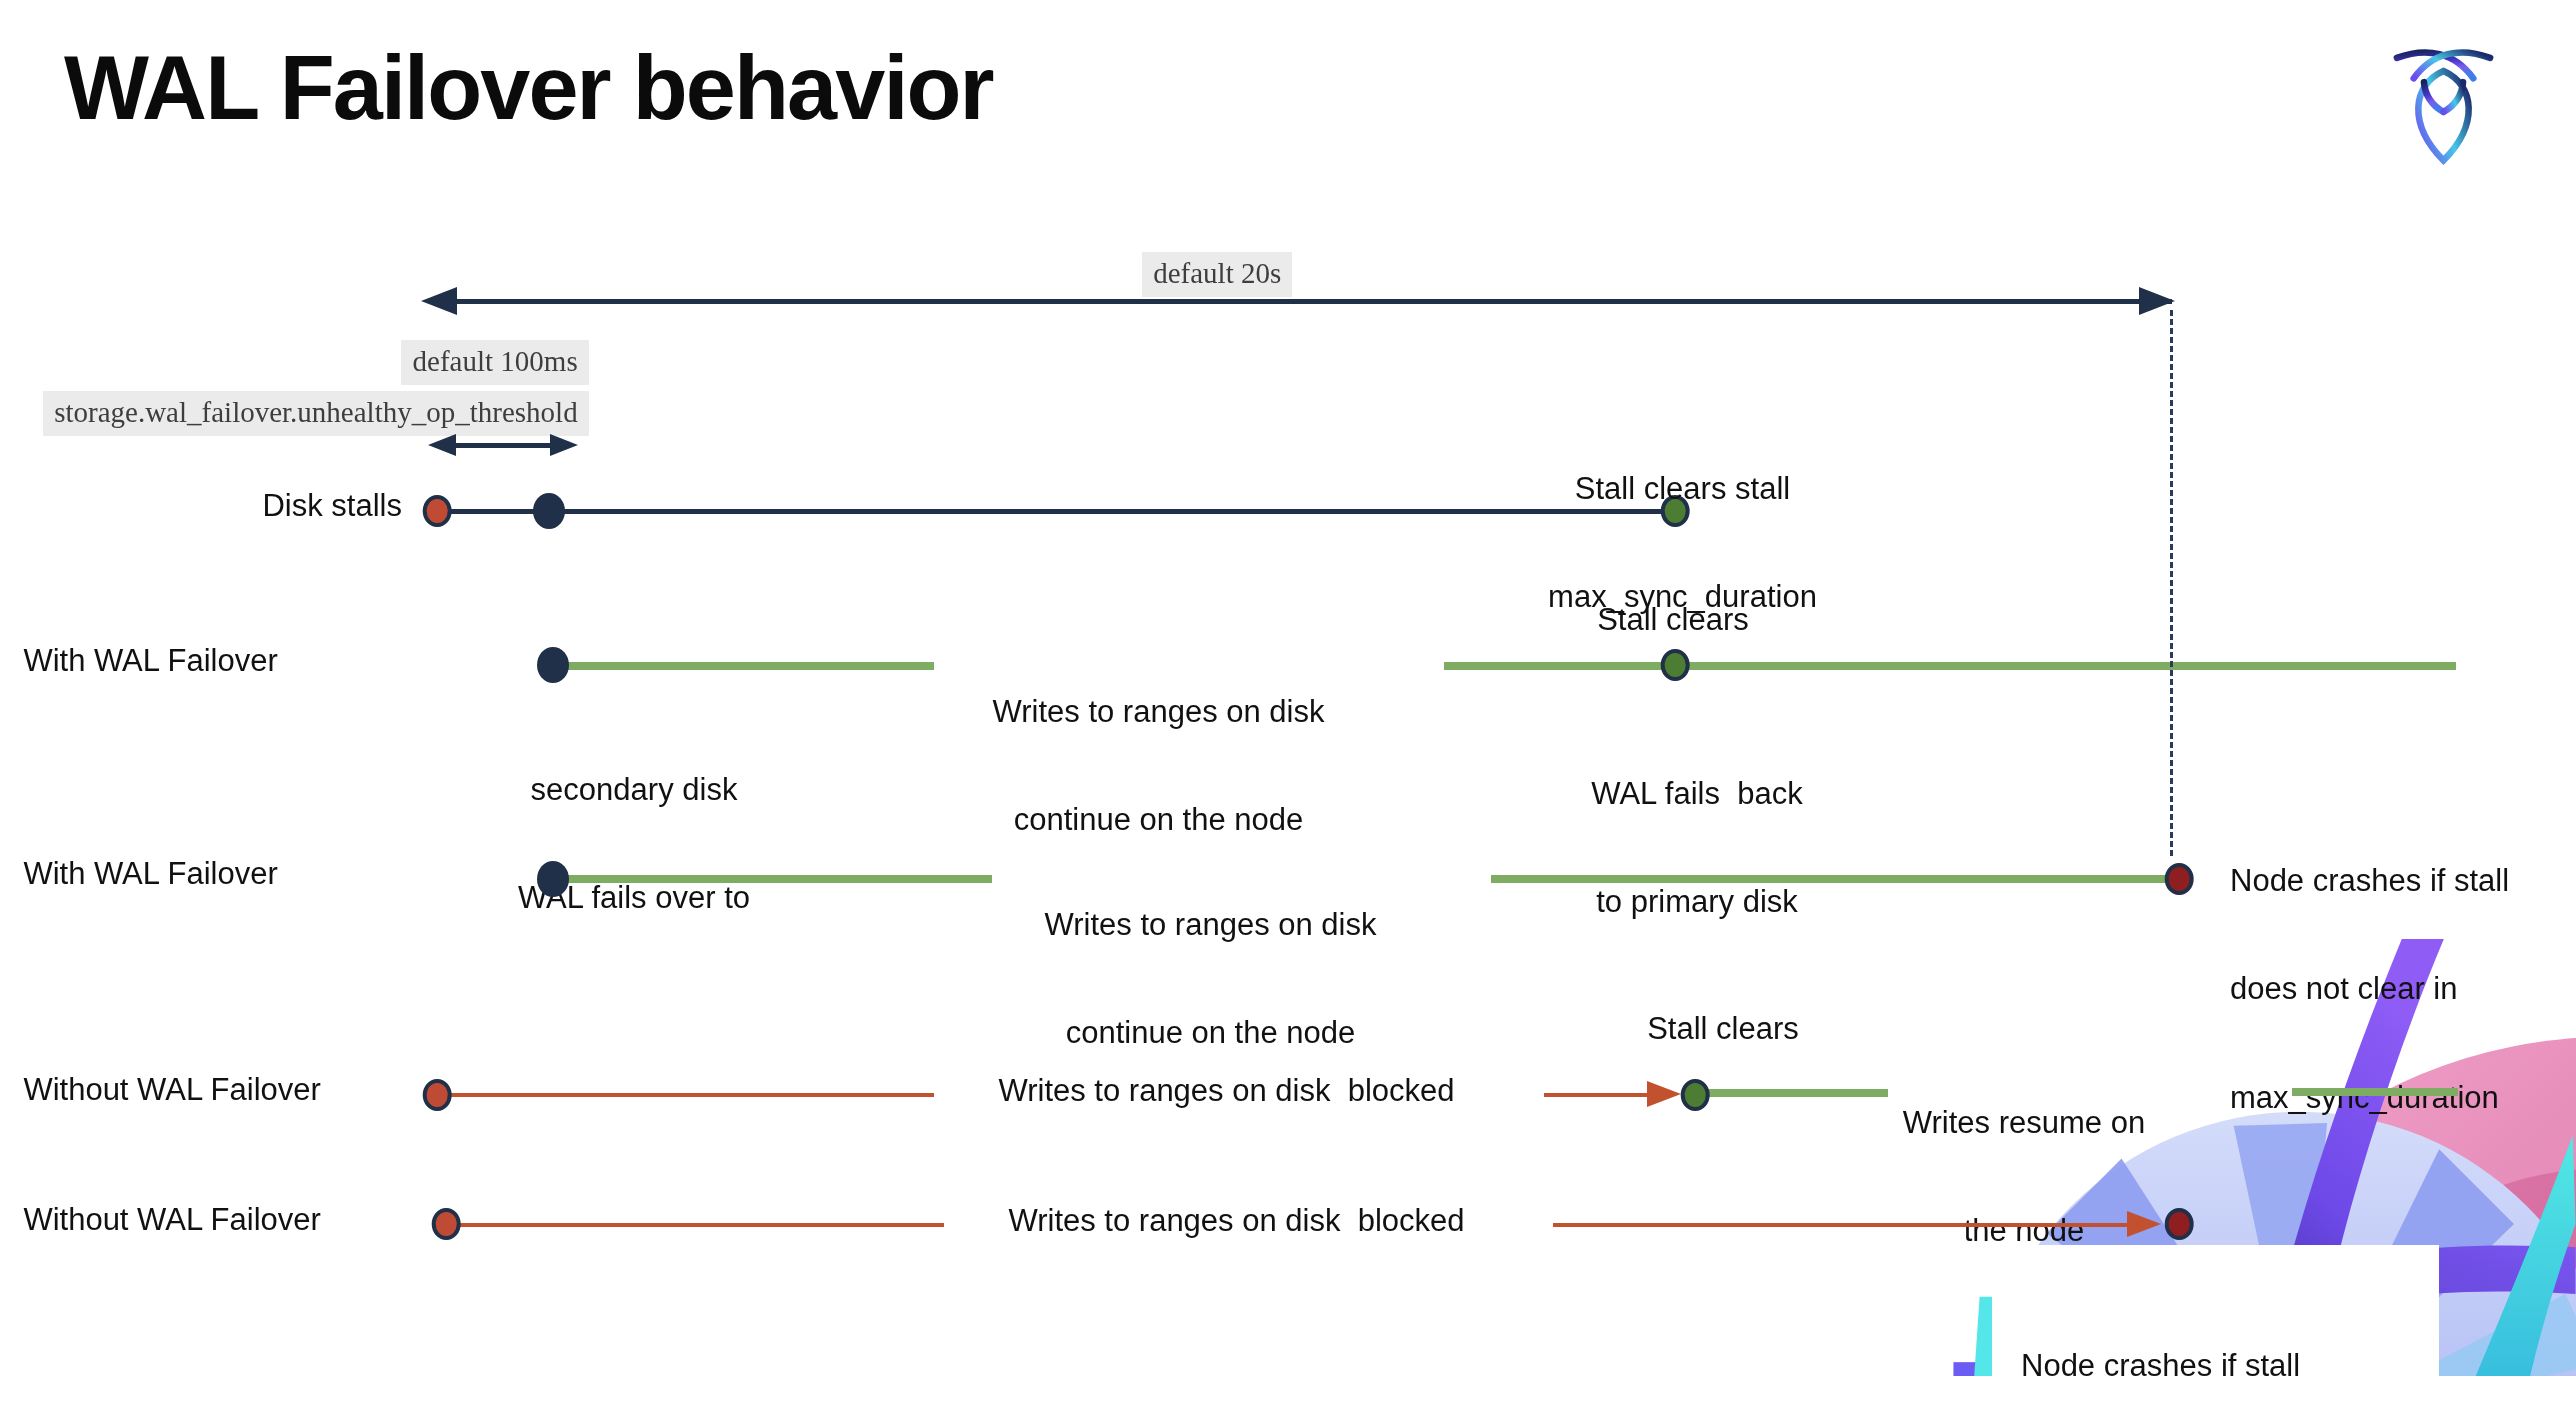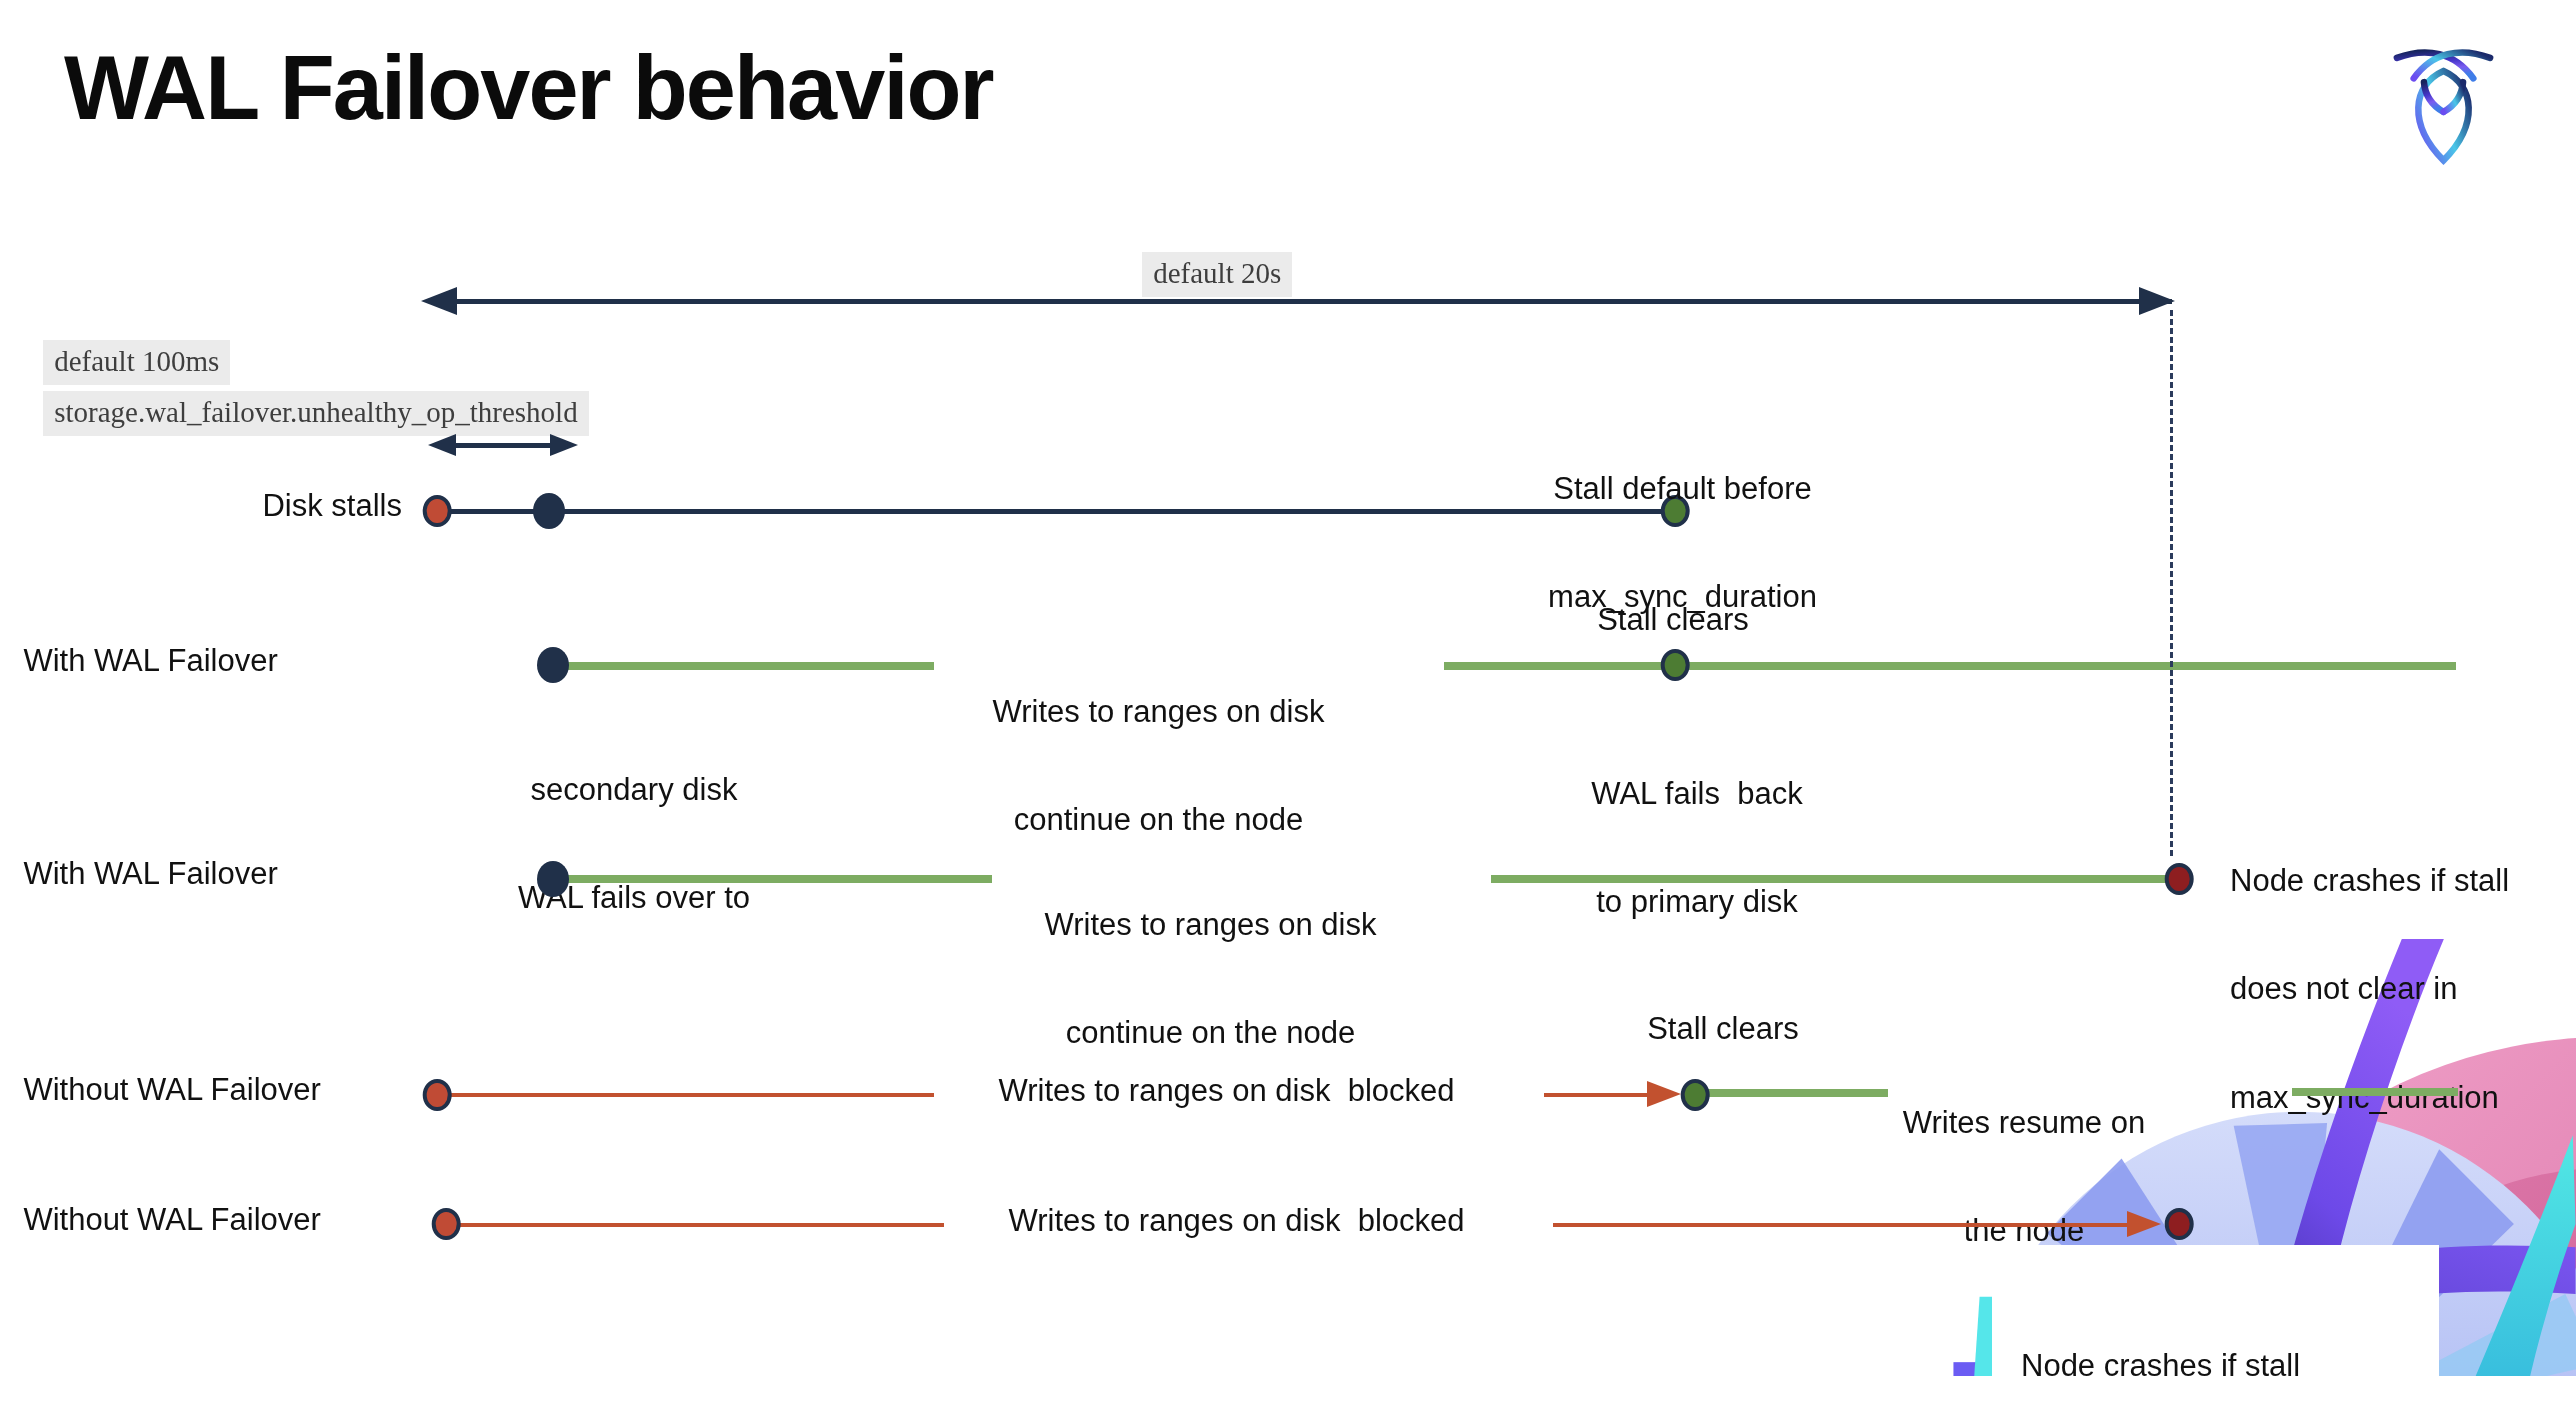--- a/index.html
+++ b/index.html
@@ -118,35 +118,35 @@
   </svg>
 
   <div class="hline" style="left:432px;top:299px;width:1740px;height:4.7px;"></div>
   <div class="ah ah-l" style="left:421px;top:287px;"></div>
   <div class="ah ah-r" style="left:2139px;top:287px;"></div>
 
   <div class="mono-group" style="left:1142px;top:252px;">
     <span class="mono-chip">default 20s</span>
   </div>
 
-  <div class="mono-group" style="left:43px;top:340px;">
+  <div class="mono-group" style="left:43px;top:340px;align-items:flex-end;">
     <span class="mono-chip">default 100ms</span>
     <span class="mono-chip">storage.wal_failover.unhealthy_op_threshold</span>
   </div>
   <div class="hline" style="left:443px;top:443px;width:112px;height:4.7px;"></div>
   <div class="ah ah-l-sm" style="left:428px;top:434px;"></div>
   <div class="ah ah-r-sm" style="left:550px;top:434px;"></div>
 
   <div class="t tr" style="left:0px;top:488px;width:402px;">Disk stalls</div>
   <div class="hline" style="left:437px;top:509px;width:1238px;height:4.7px;"></div>
   <div class="dot-ring" style="left:437px;top:511px;background:var(--red-dot);"></div>
   <div class="dot-solid" style="left:549px;top:511px;"></div>
   <div class="dot-ring" style="left:1675px;top:511px;background:var(--green-dot);"></div>
   <div class="t tc" style="left:1444px;top:398px;width:477px;">
-    <div>Stall default before</div>
+    <div>Stall clears stall</div>
     <div>max_sync_duration</div>
   </div>
 
   <div class="t" style="left:23.4px;top:643px;">With WAL Failover</div>
   <div class="gline" style="left:553px;top:662px;width:381px;height:7.5px;"></div>
   <div class="gline" style="left:1444px;top:662px;width:1012px;height:7.5px;"></div>
   <div class="dot-solid" style="left:553px;top:665px;"></div>
   <div class="dot-ring" style="left:1675px;top:665px;background:var(--green-dot);"></div>
   <div class="t tc" style="left:953px;top:621px;width:411px;">
     <div>Writes to ranges on disk</div>

